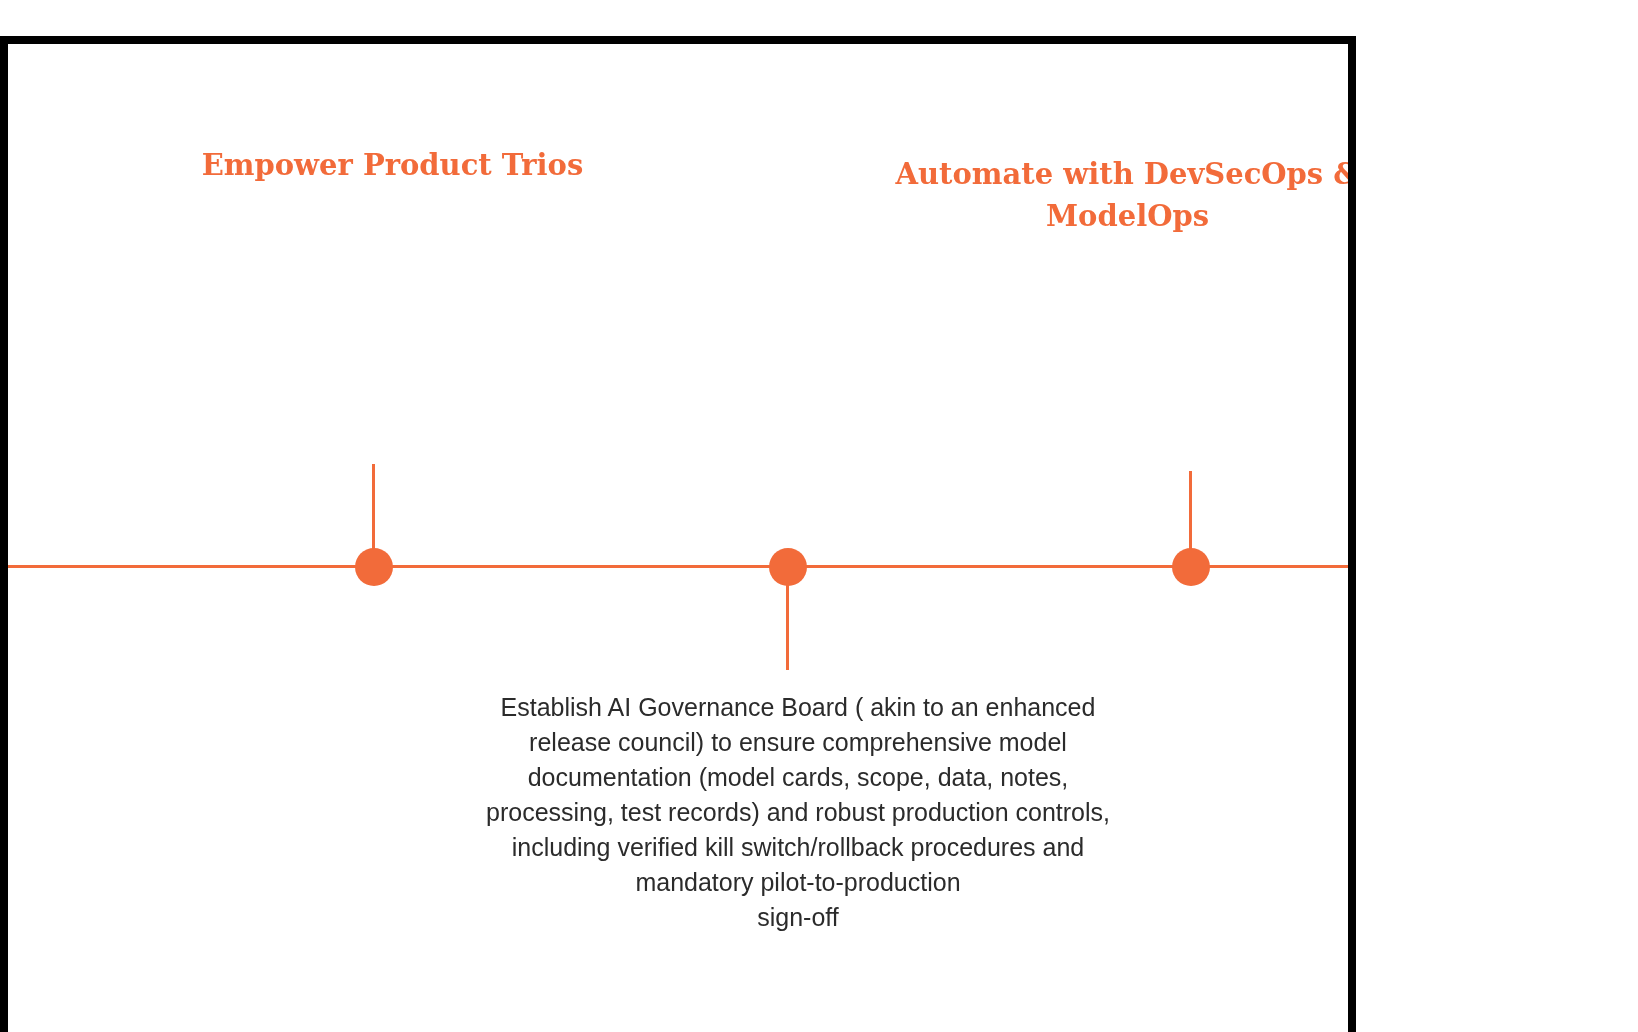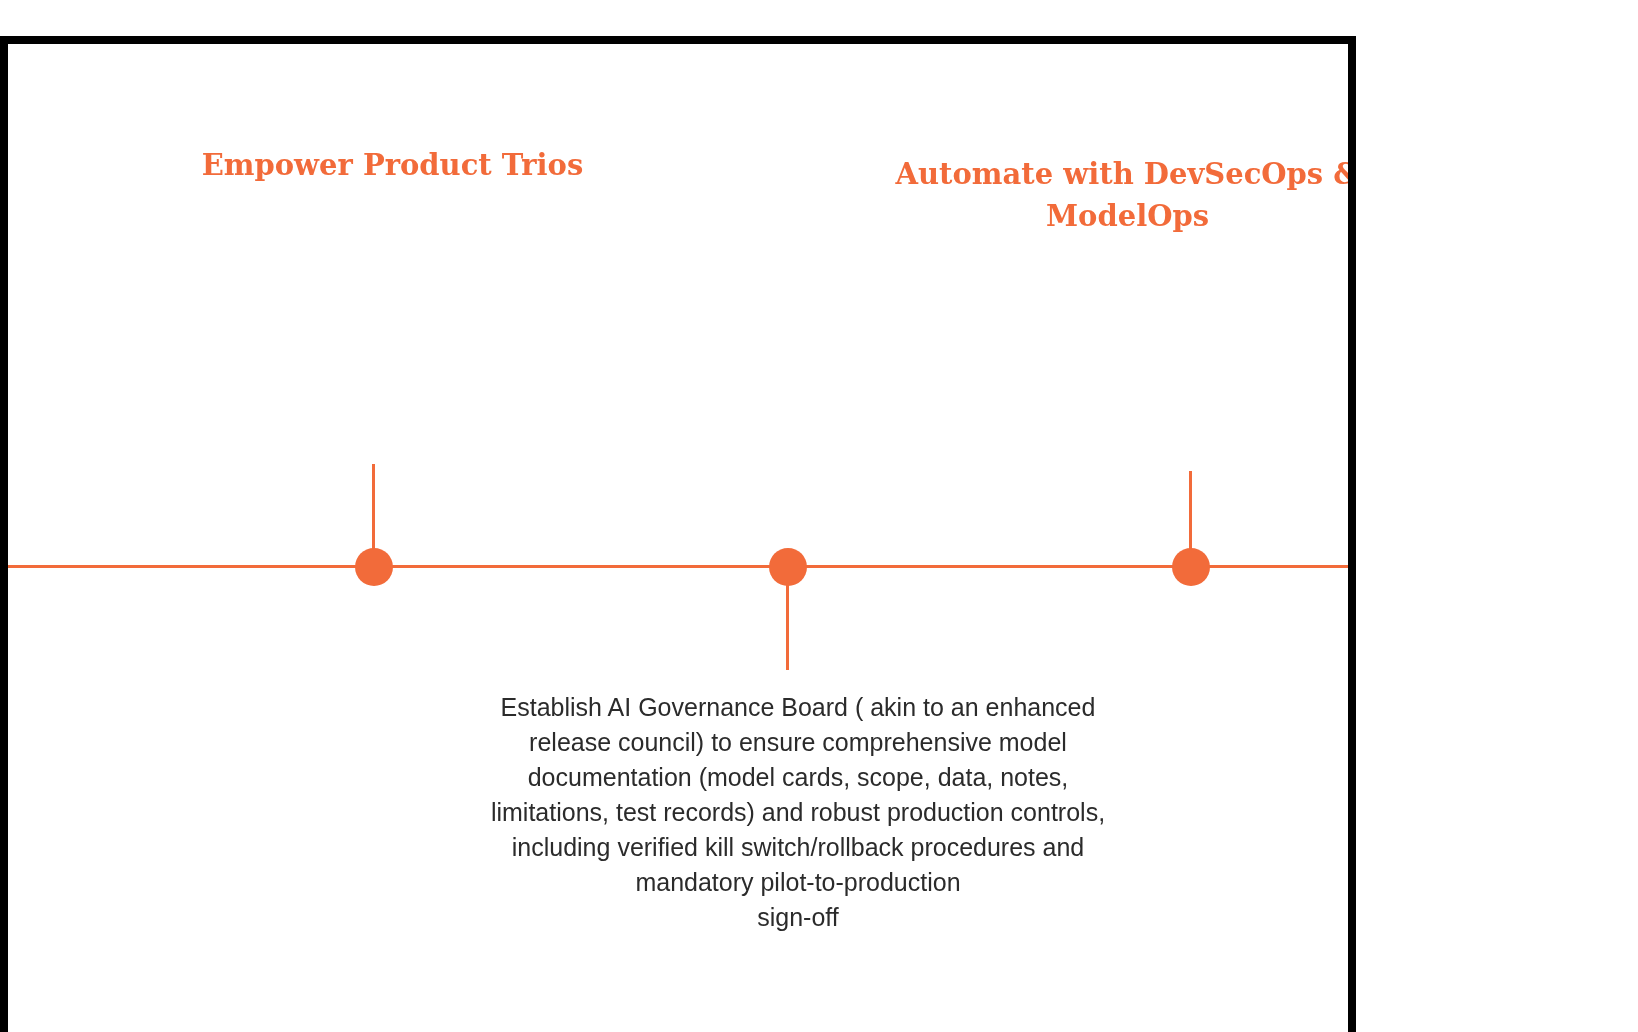--- a/index.html
+++ b/index.html
@@ -80,21 +80,21 @@
   </div>
 
   <div class="label-block block-2">
     <h2 class="m-title">Automate with DevSecOps &amp; ModelOps</h2>
   </div>
 
   <div class="label-block block-3">
     <p class="m-desc">Establish AI Governance Board ( akin to an enhanced
 release council) to ensure comprehensive model
 documentation (model cards, scope, data, notes,
-limitations, test records) and robust production controls,
+processing, test records) and robust production controls,
 including verified kill switch/rollback procedures and
 mandatory pilot-to-production
 sign-off</p>
   </div>
 
   <div class="hline"></div>
 
   <div class="vline vline-1"></div>
   <div class="vline vline-2"></div>
   <div class="vline vline-3"></div>

